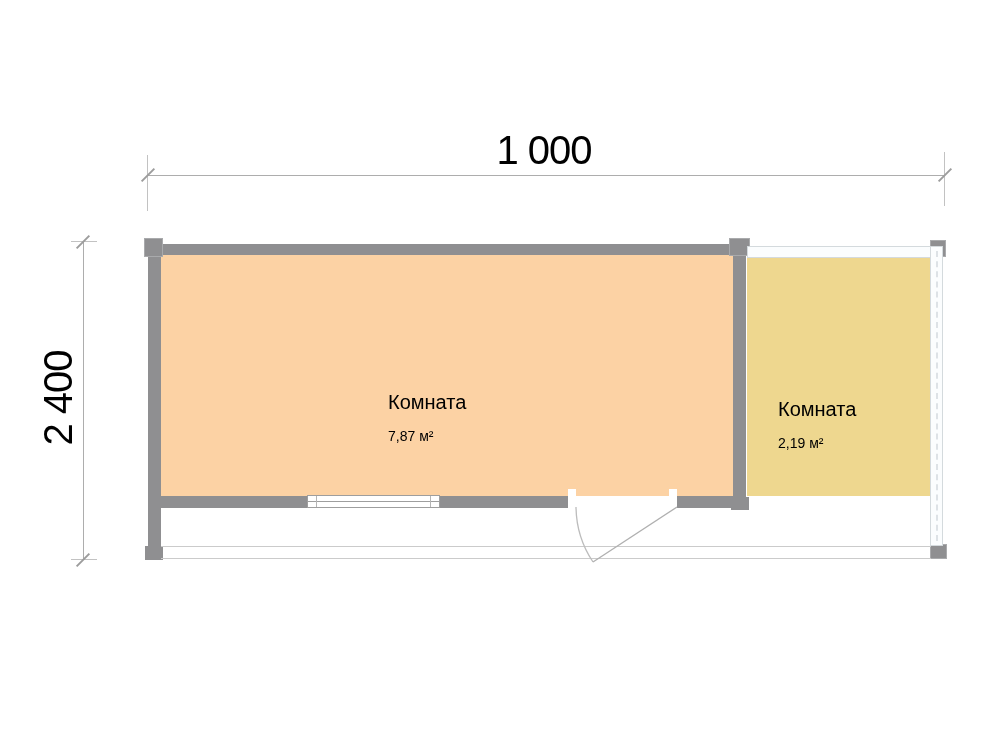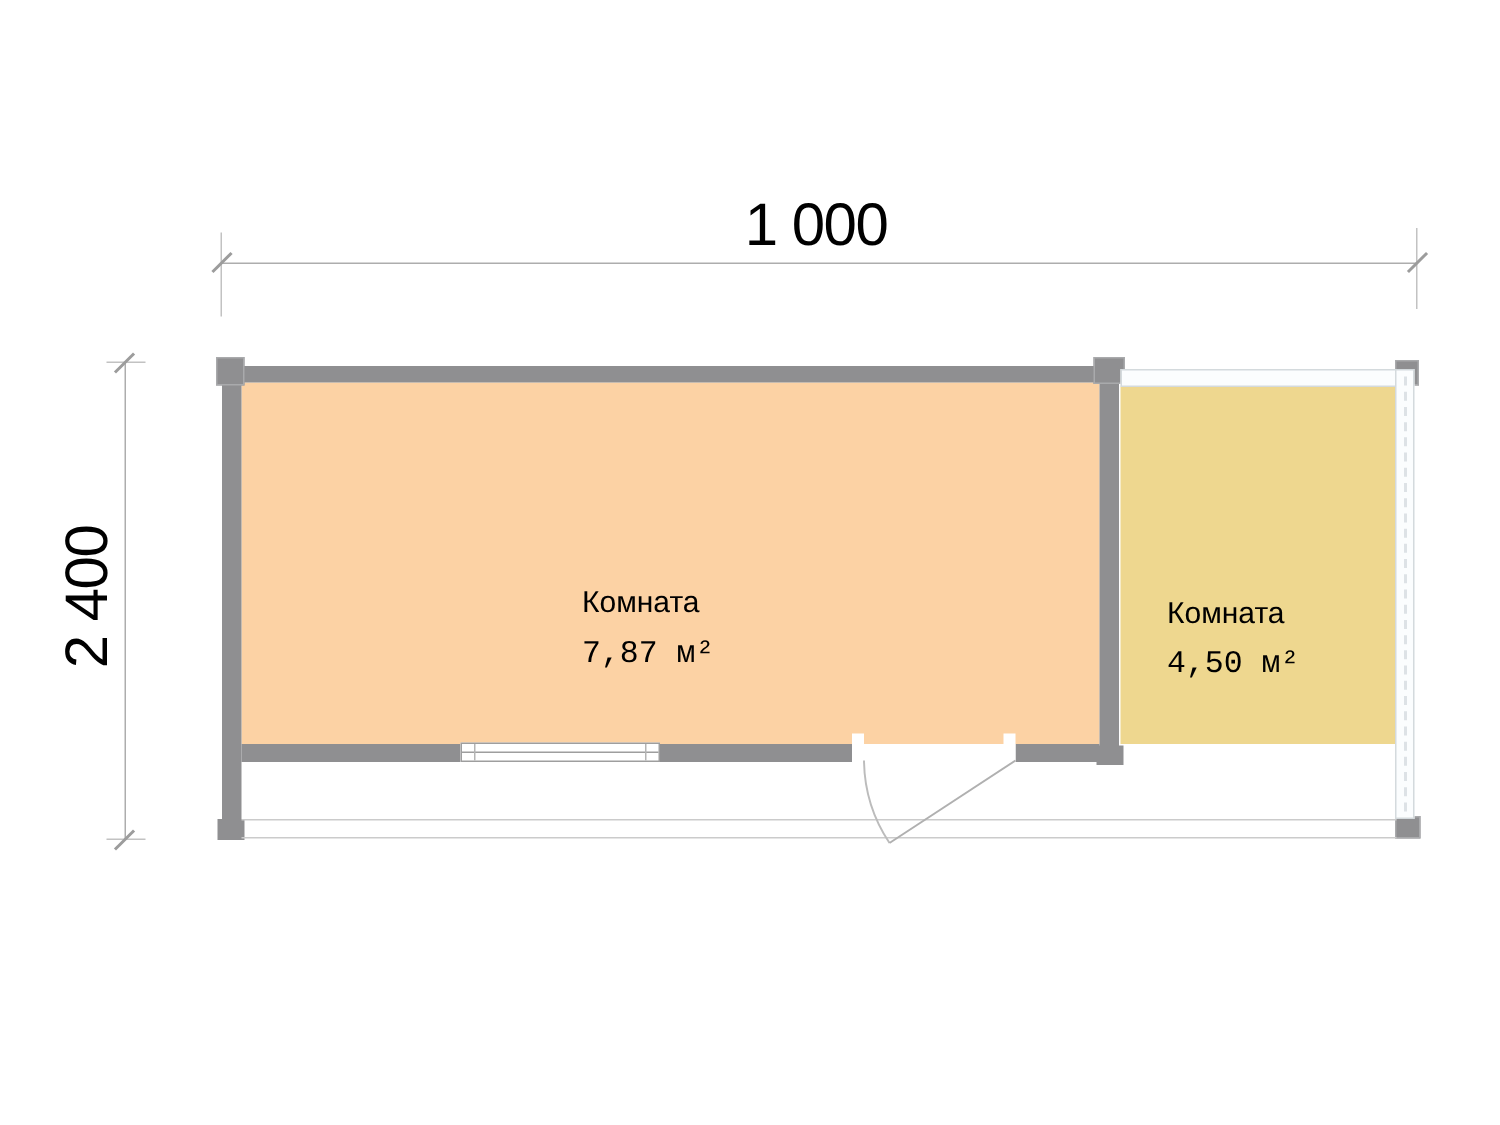--- a/index.html
+++ b/index.html
@@ -12,21 +12,21 @@
   .dim-line{position:absolute;background:#adadad;}
   .ext-line{position:absolute;background:#c2c2c2;}
   .tick{position:absolute;width:18px;height:2px;background:#9c9c9c;transform:rotate(-45deg);}
   .dim-text{position:absolute;font-size:40px;line-height:44px;text-align:center;letter-spacing:-1px;}
   .dim-text.vert{transform:rotate(-90deg);}
   .openband{position:absolute;background:#fbfdfe;border:1px solid #d4dadd;box-sizing:border-box;}
   .porchline{position:absolute;background:#cbcbcb;height:1px;}
   .whitegap{position:absolute;background:#ffffff;}
   .room-label{position:absolute;}
   .room-name{font-size:20px;line-height:34px;margin-top:40px;}
-  .room-area{font-size:21px;line-height:23px;margin-top:6px;font-family:Liberation Mono, monospace;}
+  .room-area{font-size:14px;line-height:23px;margin-top:6px;}
   .window{position:absolute;background:#ffffff;border:1px solid #9e9e9e;box-sizing:border-box;}
   .window .mid{position:absolute;left:0;right:0;top:5px;height:1px;background:#9e9e9e;}
   .window .vt{position:absolute;top:0;bottom:0;width:1px;background:#b5b5b5;}
   .dashline{position:absolute;border-left:2px dashed #dde2e6;width:0;}
 </style>
 </head>
 <body>
 
 <div class="canvas">
 
@@ -85,16 +85,16 @@
     <path d="M 16 12 A 101 101 0 0 0 33 67" fill="none" stroke="#bcbcbc" stroke-width="1.3"></path>
     <path d="M 117 12 L 33 67" fill="none" stroke="#b0b0b0" stroke-width="1.3"></path>
   </svg>
 
   <div class="room-label" style="left:388px;top:345px;">
     <div class="room-name">Комната</div>
     <div class="room-area">7,87 м²</div>
   </div>
   <div class="room-label" style="left:778px;top:352px;">
     <div class="room-name">Комната</div>
-    <div class="room-area">4,50 м²</div>
+    <div class="room-area">2,19 м²</div>
   </div>
 
 </div>
 
 </body></html>

